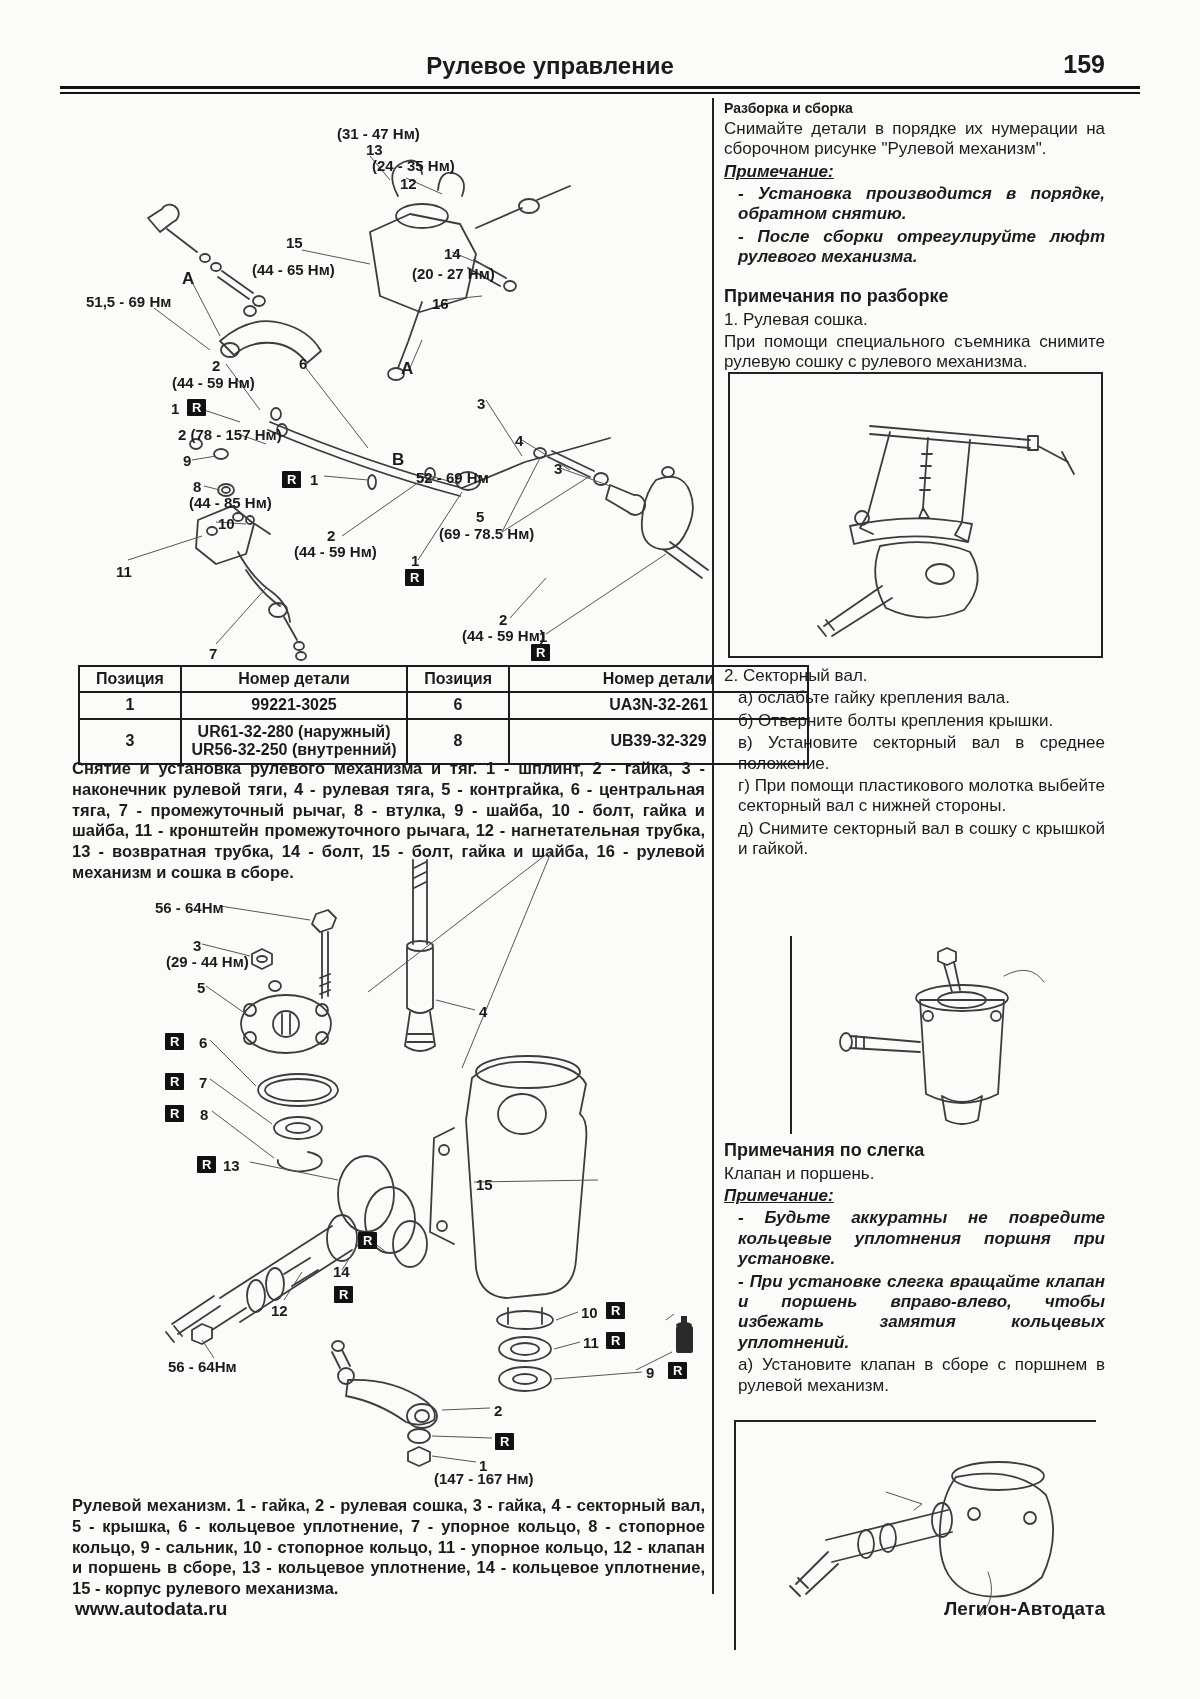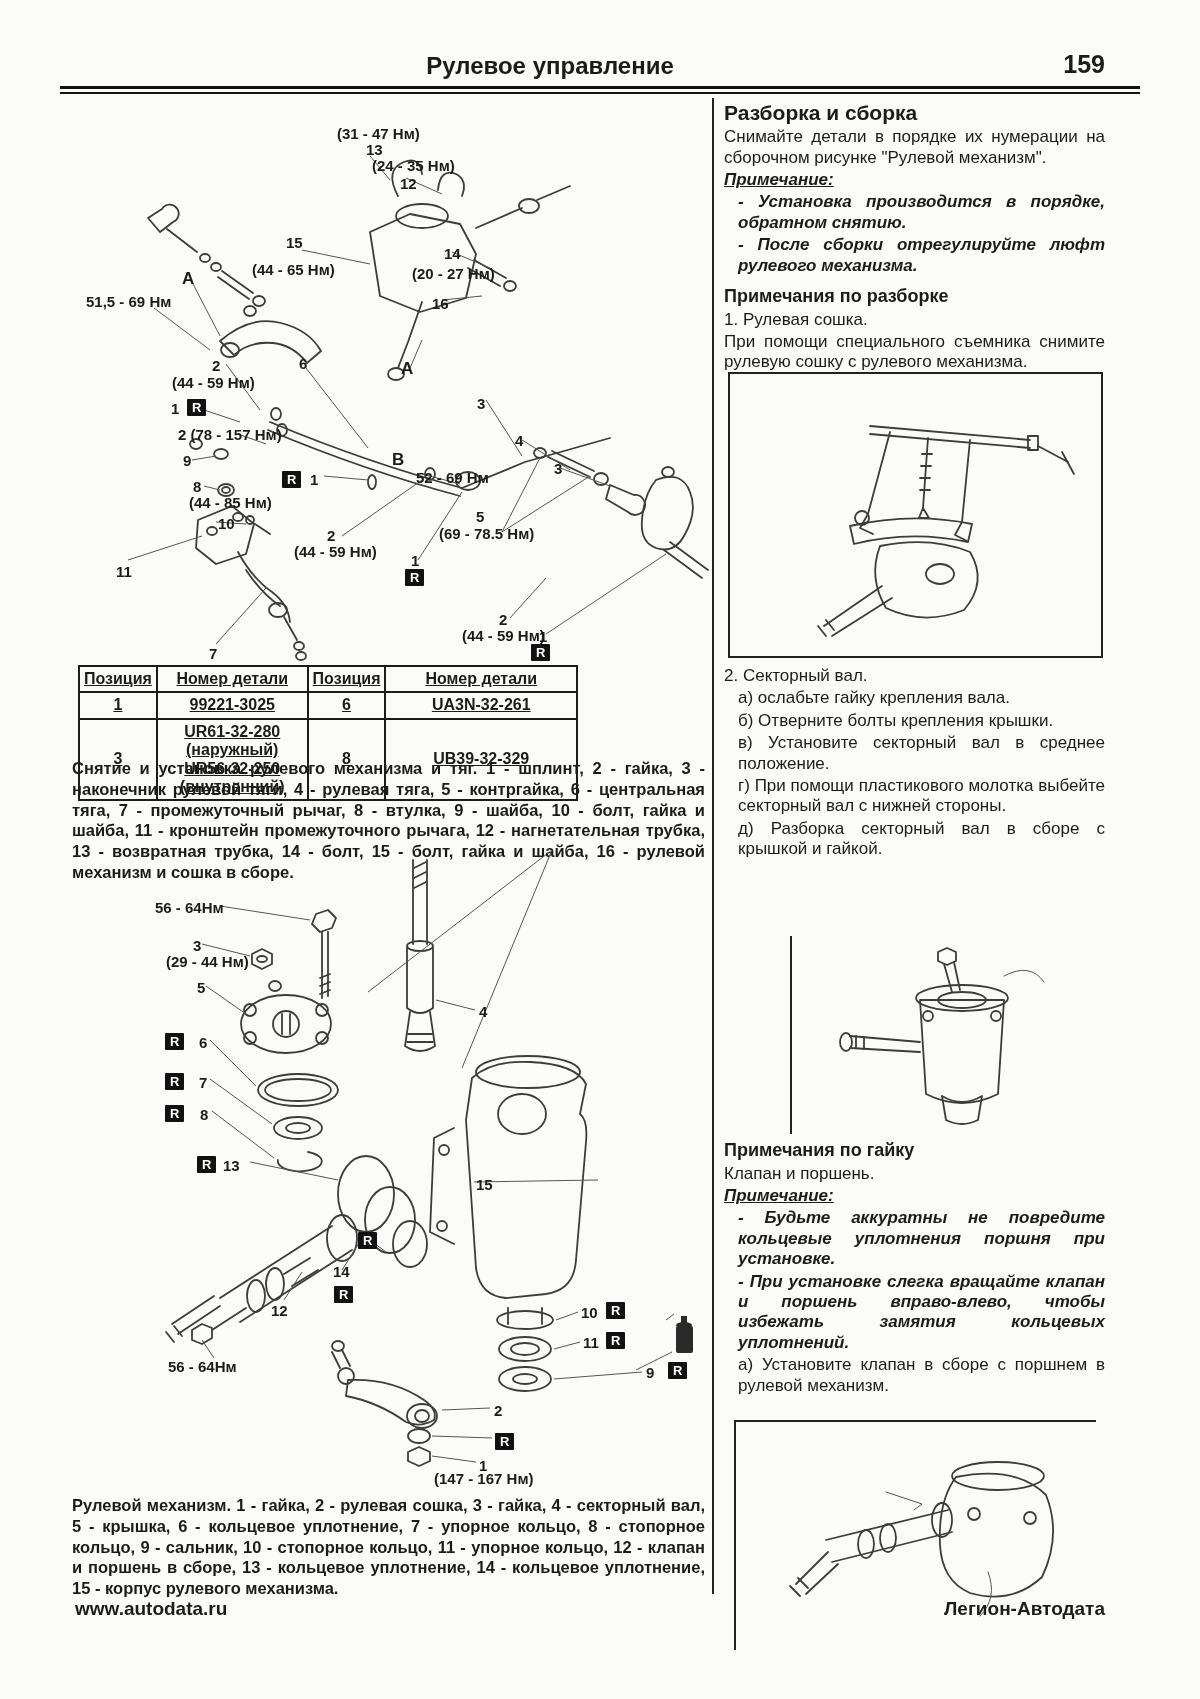--- a/index.html
+++ b/index.html
@@ -13,30 +13,30 @@
   .col-divider{position:absolute;left:712px;top:98px;width:2px;height:1496px;background:#222;}
   .col-left{position:absolute;left:70px;top:100px;width:640px;height:1494px;}
   .col-right{position:absolute;left:724px;top:100px;width:381px;height:1500px;}
   
   .diagram{position:absolute;left:0;}
   .diagram svg{position:absolute;left:0;top:0;}
   .dlabel{position:absolute;font-size:15px;font-weight:bold;white-space:nowrap;line-height:1;}
   .dlabel.big{font-size:17px;}
   .dlabel.rbox{background:#111;color:#fff;padding:2px 5px;font-size:13px;border-radius:1px;}
   
-  .ptable{position:absolute;left:8px;top:565px;width:500px;border-collapse:collapse;font-size:16px;font-weight:bold;text-decoration:underline;}
+  .ptable{position:absolute;left:8px;top:565px;width:731px;border-collapse:collapse;font-size:16px;font-weight:bold;}
   .ptable th,.ptable td{border:2px solid #1c1c1c;text-align:center;padding:3px 4px;line-height:1.15;}
   .ptable td{white-space:pre-line;}
   .caption{position:absolute;left:2px;width:633px;font-size:16.5px;font-weight:bold;line-height:1.26;text-align:justify;}
   .cap1{top:658px;}
   .cap2{top:1395px;}
   
   .rblock{position:absolute;left:0;width:381px;font-size:17px;line-height:1.2;text-align:justify;}
   .rblock p{margin:0 0 2px 0;}
-  .rtitle{font-size:21px;font-weight:bold;margin:0 0 3px 0;}
+  .rtitle{font-size:14px;font-weight:bold;margin:0 0 3px 0;}
   .rsub{font-size:18px;font-weight:bold;margin:0 0 1px 0;}
   .note-lbl{font-weight:bold;font-style:italic;text-decoration:underline;margin:2px 0 1px 0;}
   .inote{font-style:italic;font-weight:bold;padding-left:14px;}
   .step{padding-left:14px;text-indent:-0px;}
   .illus{position:absolute;background:#fbfbf9;}
   .illus svg{display:block;}
   .illus1{left:4px;top:272px;width:371px;height:282px;border:2px solid #222;}
   .illus2{left:66px;top:836px;width:312px;height:198px;border-left:2px solid #222;}
   .illus3{left:10px;top:1320px;width:360px;height:228px;border-left:2px solid #222;border-top:2px solid #222;}
   
@@ -426,21 +426,21 @@
         </g>
       </svg>
     </div>
 
     <div class="rblock" style="top:566px;">
       <p>2. Секторный вал.</p>
       <p class="step">а) ослабьте гайку крепления вала.</p>
       <p class="step">б) Отверните болты крепления крышки.</p>
       <p class="step">в) Установите секторный вал в среднее положение.</p>
       <p class="step">г) При помощи пластикового молотка выбейте секторный вал с нижней стороны.</p>
-      <p class="step">д) Разборка секторный вал в сборе с крышкой и гайкой.</p>
+      <p class="step">д) Снимите секторный вал в сошку с крышкой и гайкой.</p>
     </div>
 
     <div class="illus illus2">
       <svg width="310" height="196" viewBox="0 0 310 196">
         <g class="art">
           <path d="M146 16 l9 -4 l9 4 l0 9 l-9 4 l-9 -4 z"></path>
           <line x1="152" y1="28" x2="160" y2="56"></line>
             <line x1="162" y1="26" x2="168" y2="54"></line>
           <ellipse cx="170" cy="62" rx="46" ry="13"></ellipse>
           <path d="M128 64 l84 0 l-6 94 q-36 18 -72 0 z"></path>
@@ -452,21 +452,21 @@
             <line x1="72" y1="101" x2="72" y2="113"></line>
           <path d="M150 160 q20 12 40 0 l-4 24 q-16 8 -32 0 z"></path>
           <circle cx="136" cy="80" r="5"></circle>
             <circle cx="204" cy="80" r="5"></circle>
           <path d="M212 40 q26 -14 40 6" class="thin"></path>
         </g>
       </svg>
     </div>
 
     <div class="rblock" style="top:1040px;">
-      <p class="rsub">Примечания по гайку</p>
+      <p class="rsub">Примечания по слегка</p>
       <p>Клапан и поршень.</p>
       <p class="note-lbl">Примечание:</p>
       <p class="inote">- Будьте аккуратны не повредите кольцевые уплотнения поршня при установке.</p>
       <p class="inote">- При установке слегка вращайте клапан и поршень вправо-влево, чтобы избежать замятия кольцевых уплотнений.</p>
       <p class="step">а) Установите клапан в сборе с поршнем в рулевой механизм.</p>
     </div>
 
     <div class="illus illus3">
       <svg width="356" height="224" viewBox="0 0 356 224">
         <g class="art">

